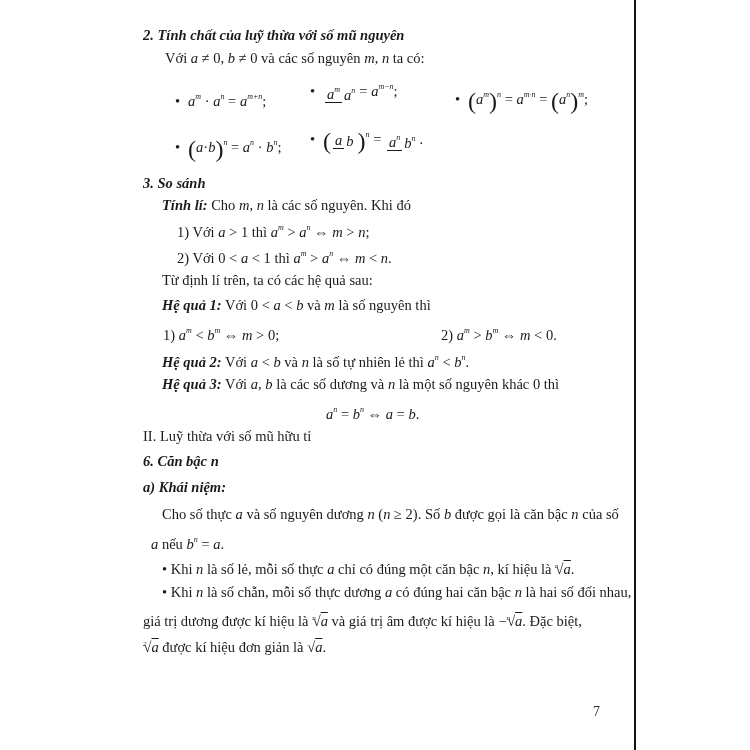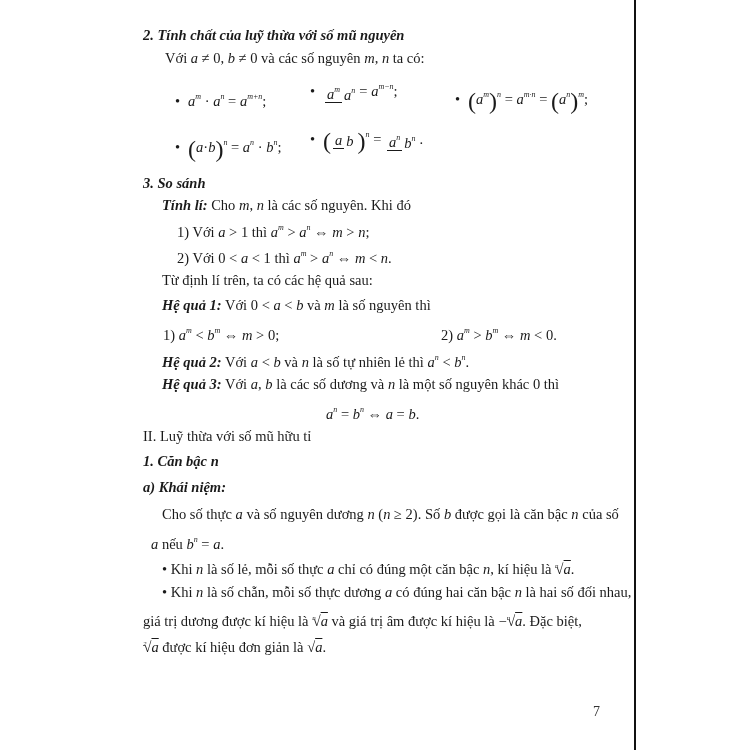--- a/index.html
+++ b/index.html
@@ -67,21 +67,21 @@
 <div class="line" style="left:393px;top:322px;margin-left:48px;">2) <i>a</i><sup>m</sup> &gt; <i>b</i><sup>m</sup> ⇔ <i>m</i> &lt; 0.</div>
 
 <div class="line" style="left:162px;top:349px;"><span class="bi">Hệ quả 2:</span> Với <i>a</i> &lt; <i>b</i> và <i>n</i> là số tự nhiên lẻ thì <i>a</i><sup>n</sup> &lt; <i>b</i><sup>n</sup>.</div>
 
 <div class="line" style="left:162px;top:375px;"><span class="bi">Hệ quả 3:</span> Với <i>a</i>, <i>b</i> là các số dương và <i>n</i> là một số nguyên khác 0 thì</div>
 
 <div class="line" style="left:326px;top:401px;"><i>a</i><sup>n</sup> = <i>b</i><sup>n</sup> ⇔ <i>a</i> = <i>b</i>.</div>
 
 <div class="line b" style="left:143px;top:427px;"><span>II. Luỹ thừa với số mũ hữu tỉ</span></div>
 
-<div class="line bi" style="left:143px;top:452px;"><span>1. Căn bậc n</span></div>
+<div class="line bi" style="left:143px;top:452px;"><span>6. Căn bậc n</span></div>
 
 <div class="line bi" style="left:143px;top:478px;"><span>a) Khái niệm:</span></div>
 
 <div class="line" style="left:162px;top:505px;">Cho số thực <i>a</i> và số nguyên dương <i>n</i> (<i>n</i> ≥ 2). Số <i>b</i> được gọi là căn bậc <i>n</i> của số</div>
 
 <div class="line" style="left:143px;top:531px;margin-left:8px;"><i>a</i> nếu <i>b</i><sup>n</sup> = <i>a</i>.</div>
 
 <div class="line" style="left:162px;top:557px;">• Khi <i>n</i> là số lẻ, mỗi số thực <i>a</i> chỉ có đúng một căn bậc <i>n</i>, kí hiệu là <span class="root"><span class="idx">n</span>√<span class="rad">a</span></span>.</div>
 
 <div class="line" style="left:162px;top:583px;">• Khi <i>n</i> là số chẵn, mỗi số thực dương <i>a</i> có đúng hai căn bậc <i>n</i> là hai số đối nhau,</div>

